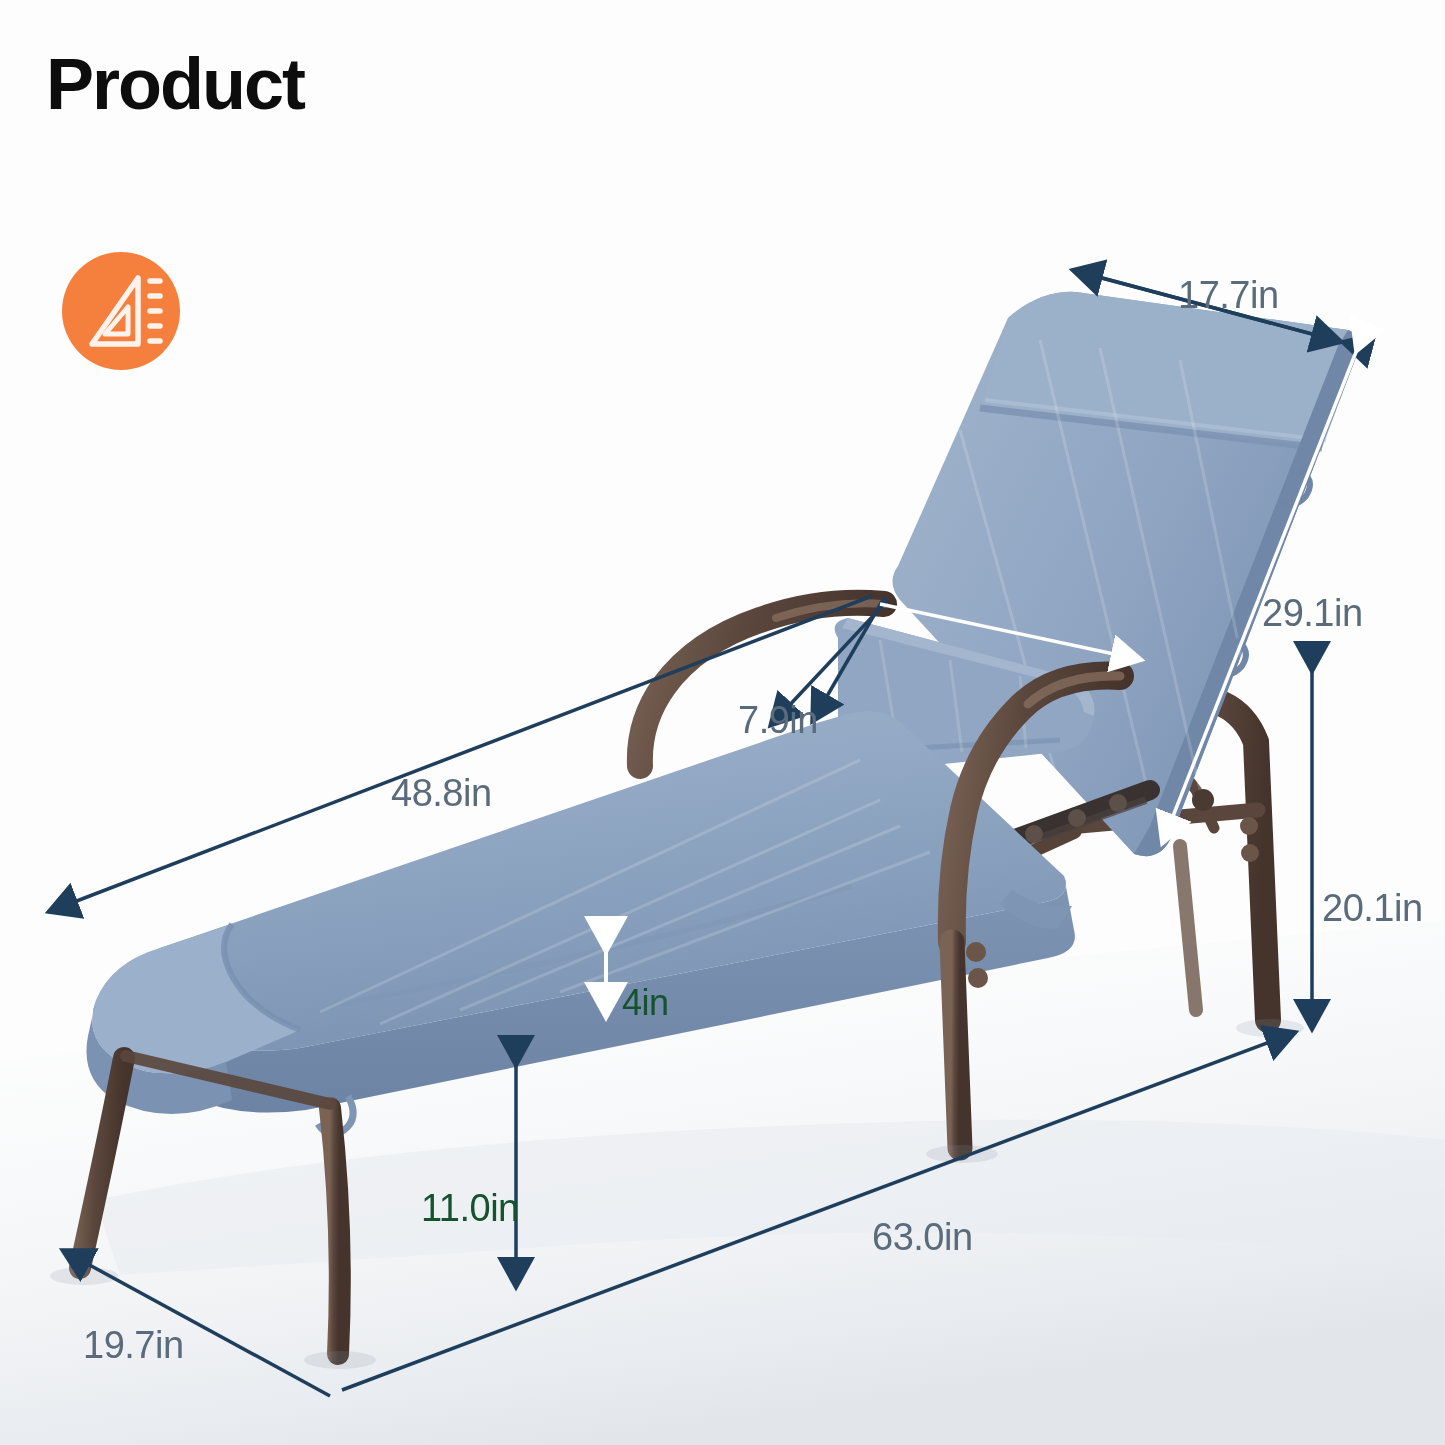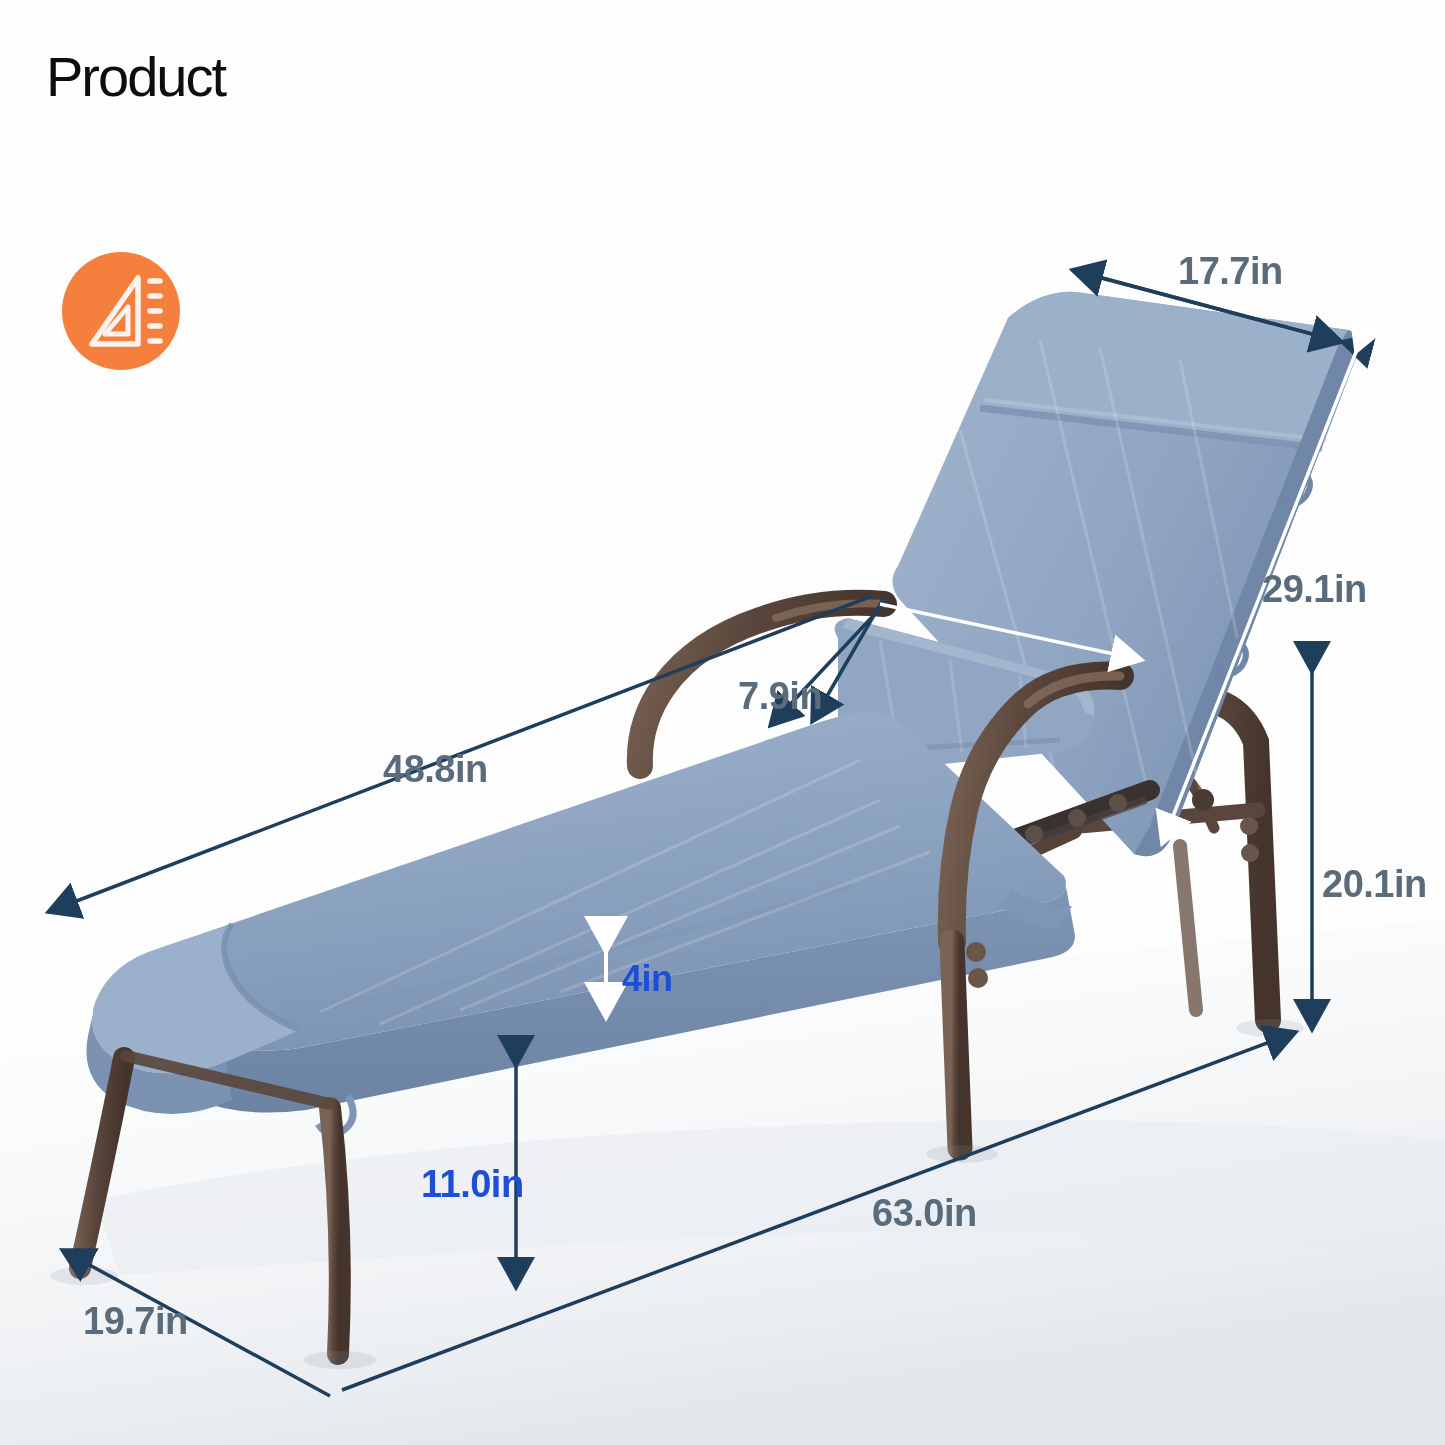--- a/index.html
+++ b/index.html
@@ -6,46 +6,46 @@
   body{
     width:1445px;height:1445px;
     font-family:"Liberation Sans","DejaVu Sans",sans-serif;
     overflow:hidden;position:relative;
   }
   #stage{position:absolute;inset:0;width:1445px;height:1445px;background:#fdfdfd;}
 
   
   .title{
     position:absolute;left:46px;top:48px;width:700px;
-    font-size:56px;line-height:1.02;font-weight:normal;
+    font-size:72px;line-height:1.02;font-weight:bold;
     color:#0d0d0d;letter-spacing:-2px;
   }
   .title span{display:block;}
 
   
   .badge{
     position:absolute;left:62px;top:252px;width:118px;height:118px;
     border-radius:50%;background:#F5803E;
   }
   .badge svg{position:absolute;left:0;top:0;}
 
   
   #scene{position:absolute;left:0;top:0;width:1445px;height:1445px;}
 
   
   .dim{
     position:absolute;
-    font-size:38px;font-weight:bold;letter-spacing:-0.5px;
-    color:#5A6B7C;white-space:nowrap;
-  }
-  .dim.white{color:#1d4ed8;}
+    font-size:38px;font-weight:normal;letter-spacing:-0.5px;
+    color:#5A6B7C;white-space:nowrap;margin-top:24px;
+  }
+  .dim.white{color:#14532d;}
   .dim.s-17 {left:1178px;top:250px;}
   .dim.s-29 {left:1262px;top:568px;}
   .dim.s-79 {left:738px;top:675px;}
-  .dim.s-488{left:383px;top:748px;}
+  .dim.s-488{left:391px;top:748px;}
   .dim.s-201{left:1322px;top:863px;}
   .dim.s-4  {left:622px;top:958px;font-size:36px;}
   .dim.s-110{left:421px;top:1163px;}
   .dim.s-630{left:872px;top:1192px;}
   .dim.s-197{left:83px;top:1300px;}
 </style>
 </head>
 <body>
 
 <div id="stage">

